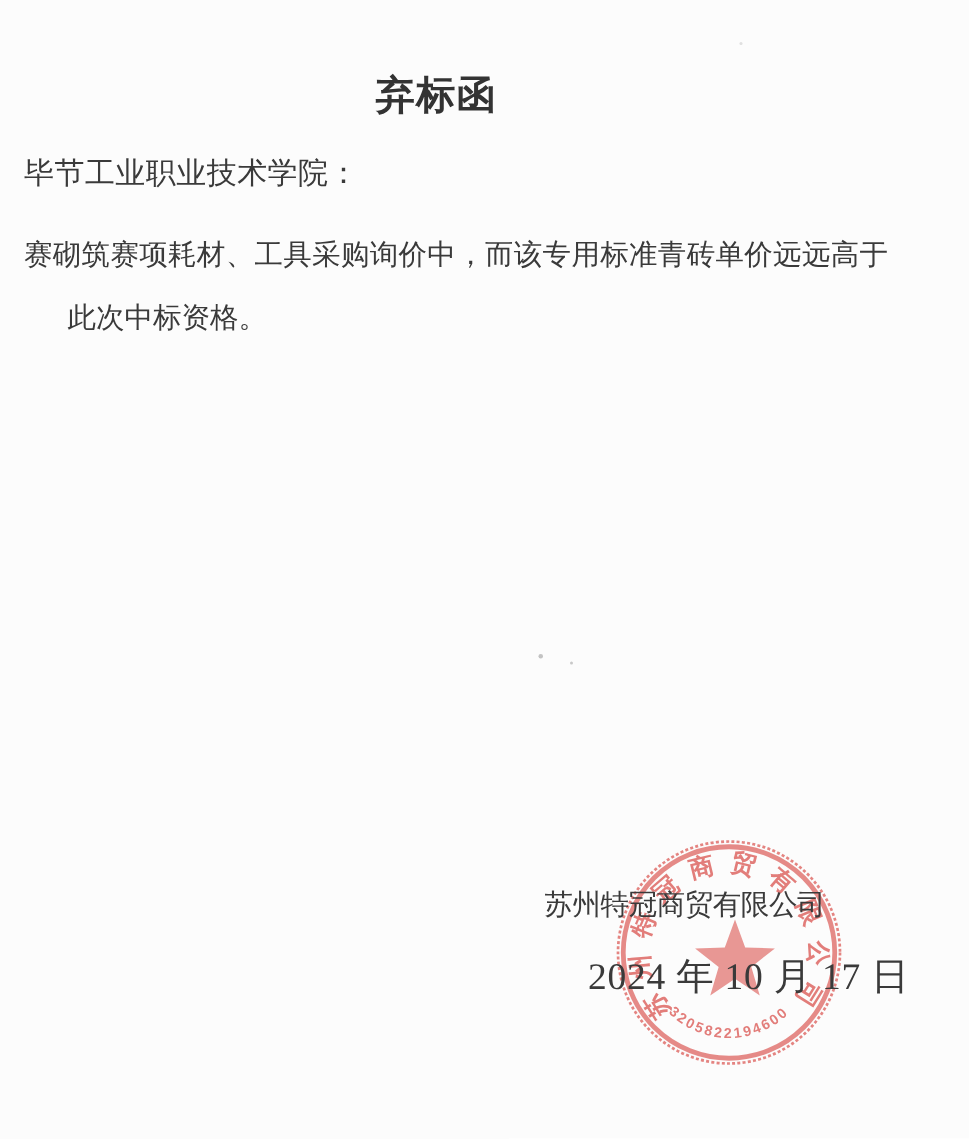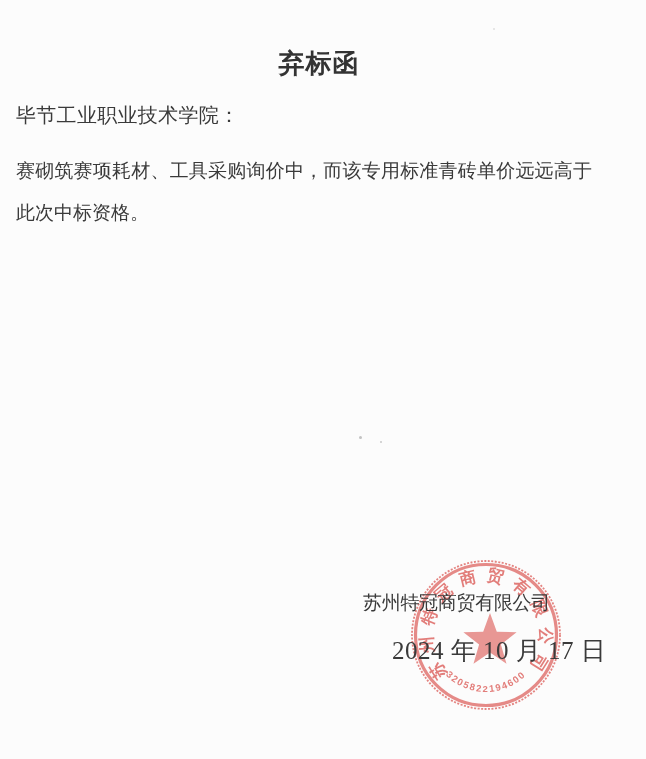--- a/index.html
+++ b/index.html
@@ -9,36 +9,35 @@
     background:#fcfcfc;
     overflow:hidden;
     font-family:"Liberation Serif","DejaVu Serif",serif;
     color:#3a3a3a;
   }
   .title {
     position:absolute; top:46px; left:0; width:582px;
     text-align:center;
     font-size:26px; font-weight:bold; letter-spacing:1px;
     color:#333333;
-    padding-left:28px;
   }
   .salutation {
     position:absolute; top:102px; left:16px;
     font-size:20px; letter-spacing:0.3px;
   }
   .body-text {
     position:absolute; top:150px; left:16px; width:576px;
     font-size:19px;
   }
   .body-text .line {
     height:42.4px; line-height:42.4px;
     text-align:justify; text-align-last:justify;
   }
   .body-text .line.first { text-indent:2em; }
-  .body-text .line.short { text-align-last:left; }
+  .body-text .line.short { text-align-last:left;margin-left:29px; }
   .sig-company {
     position:absolute; top:590px; left:363px;
     font-size:19px; letter-spacing:-0.3px; color:#3a3a3a;
     z-index:3;
   }
   .sig-date {
     position:absolute; top:634px; left:392px;
     font-size:25px; letter-spacing:0.5px; color:#3a3a3a;
     z-index:3;
   }

